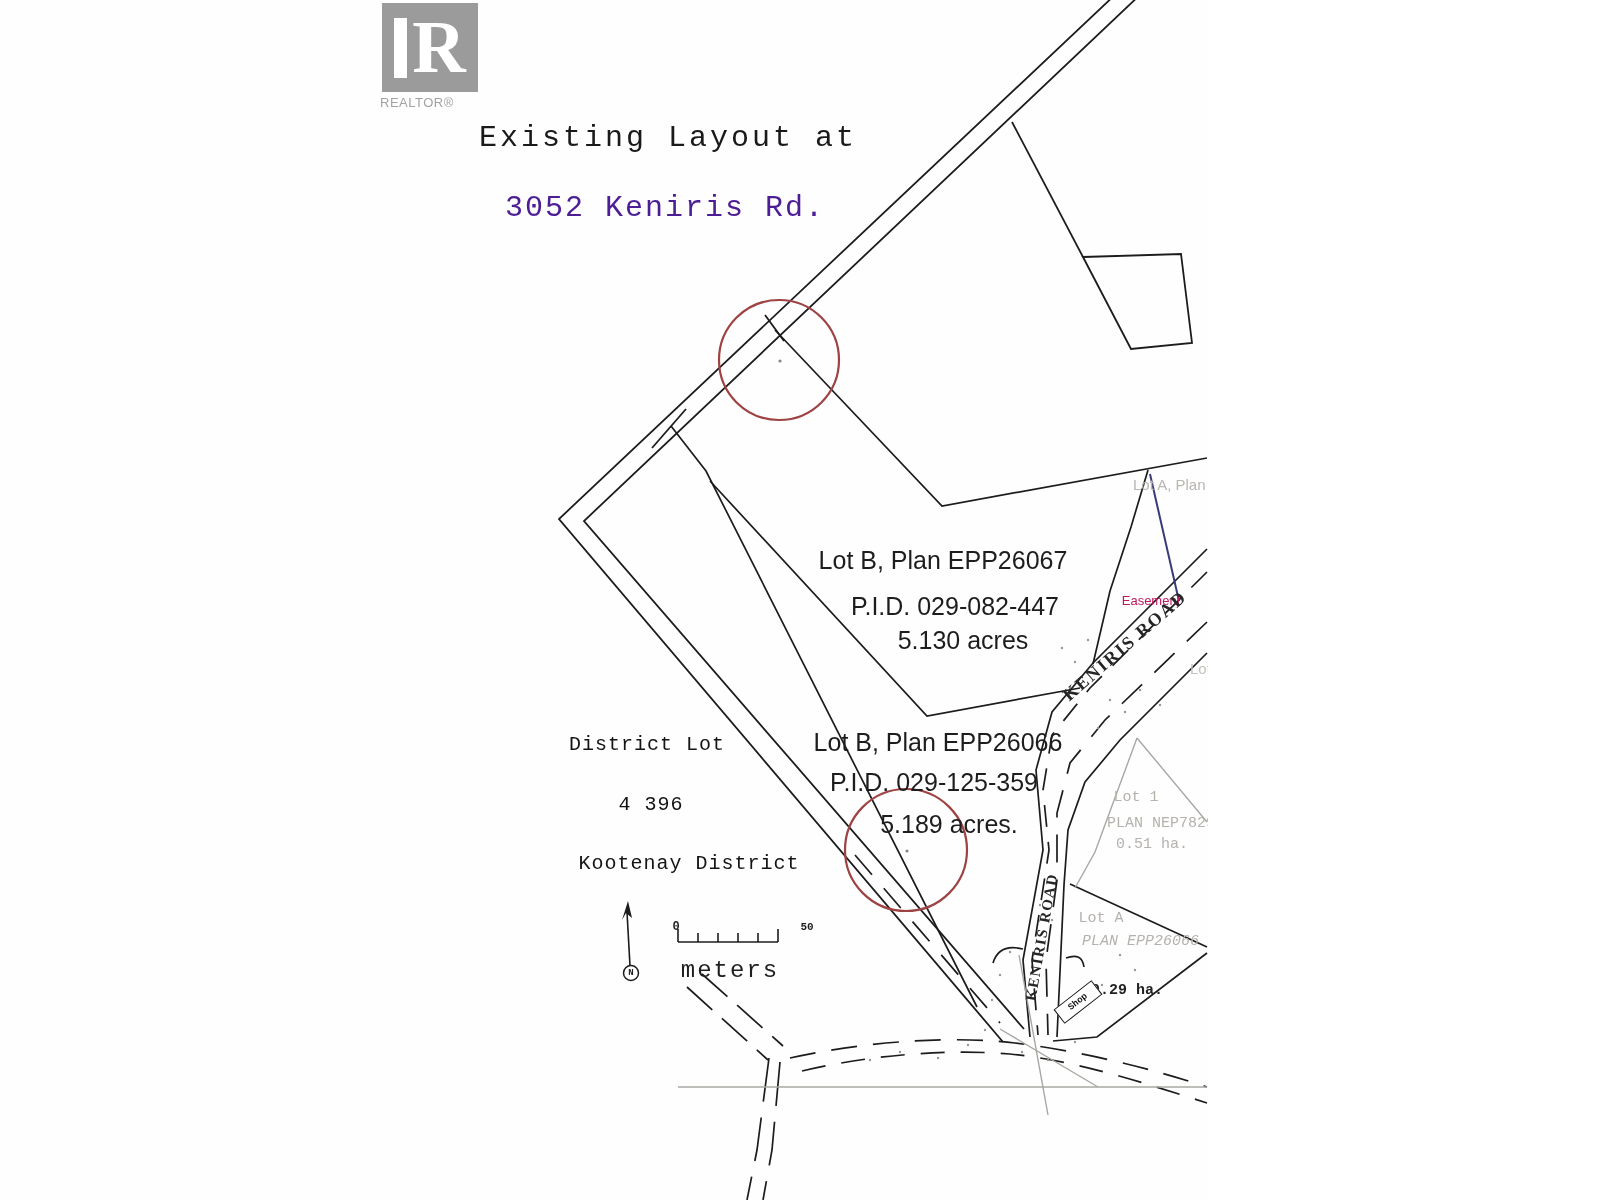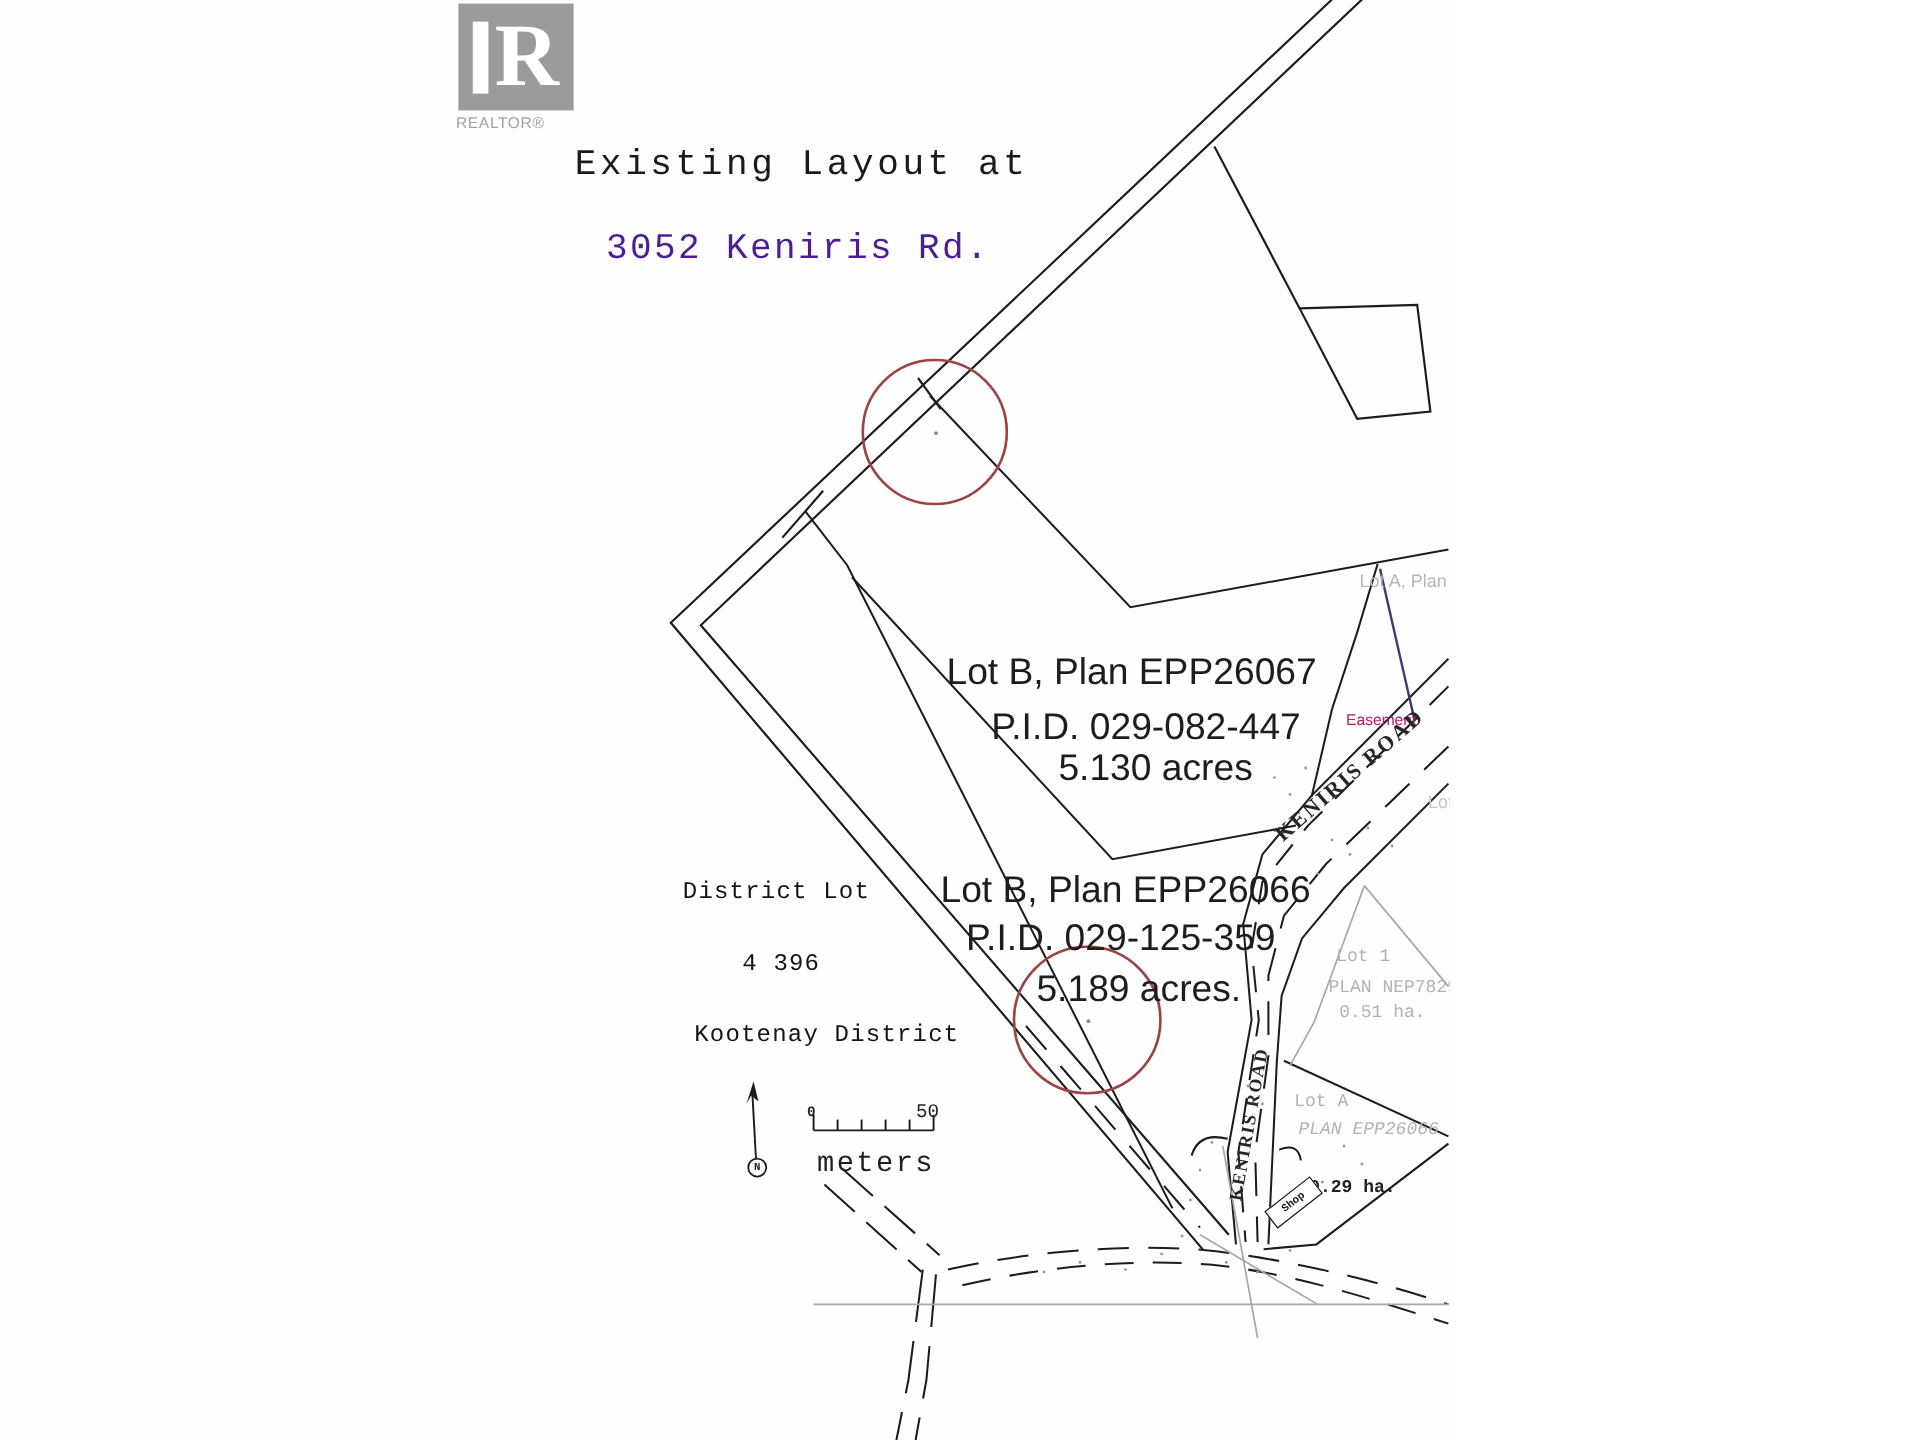--- a/index.html
+++ b/index.html
@@ -3,21 +3,21 @@
 <meta charset="utf-8">
 <style>
   html,body{margin:0;padding:0;background:#ffffff;width:1600px;height:1200px;overflow:hidden;}
   .scan{position:absolute;left:0;top:0;width:1208px;height:1200px;overflow:hidden;background:#fefefe;}
   .lbl{position:absolute;transform:translate(-50%,-50%);white-space:nowrap;color:#1f1f1f;}
   .mono{font-family:"Liberation Mono","DejaVu Sans Mono",monospace;}
   .sans{font-family:"Liberation Sans","DejaVu Sans",sans-serif;}
   .serif{font-family:"Liberation Serif","DejaVu Serif",serif;}
   .title1{left:668px;top:138px;font-size:30px;letter-spacing:3px;color:#1a1a1a;}
   .title2{left:665px;top:208px;font-size:30px;letter-spacing:2px;color:#4c1d95;}
-  .lotline{font-size:31px;color:#1d1d1d;}
+  .lotline{font-size:25px;color:#1d1d1d;}
   .l67a{left:943px;top:560px;}  .l67b{left:955px;top:606px;}  .l67c{left:963px;top:640px;}
   .l66a{left:938px;top:742px;}  .l66b{left:934px;top:782px;}  .l66c{left:949px;top:824px;}
   .dst{font-size:20px;letter-spacing:1px;color:#141414;}
   .dst1{left:647px;top:744px;}  .dst2{left:651px;top:804px;text-align:right;}  .dst3{left:689px;top:863px;}
   .easement{left:1151px;top:600px;font-size:13px;color:#be185d;}
   .gray{color:#b5b2ad;}
   .keniris1{left:1125px;top:646px;transform:translate(-50%,-50%) rotate(-41deg);
             font-size:18px;font-weight:700;letter-spacing:2px;color:#262626;}
   .keniris2{left:1042px;top:937px;transform:translate(-50%,-50%) rotate(-80deg);
             font-size:15px;font-weight:700;letter-spacing:1.5px;color:#262626;}
@@ -26,21 +26,21 @@
   .p1a{left:1136px;top:797px;font-size:15px;}
   .p1b{position:absolute;left:1107px;top:815px;font-size:15px;white-space:nowrap;}
   .p1c{left:1152px;top:844px;font-size:15px;}
   .paa{left:1101px;top:918px;font-size:15px;}
   .pab{position:absolute;left:1082px;top:933px;font-size:15px;white-space:nowrap;font-style:italic;}
   .pac{left:1127px;top:990px;font-size:15px;font-weight:700;color:#222;}
   .shoprect{position:absolute;left:1054px;top:993px;width:46px;height:16px;border:1.5px solid #151515;
             background:#fff;transform:rotate(-38deg);display:flex;align-items:center;justify-content:center;}
   .shoprect span{font-size:9px;font-weight:700;color:#111;}
   .s0{left:676px;top:927px;font-size:12px;font-weight:700;}
-  .s50{left:773px;top:927px;font-size:16px;font-weight:400;}
+  .s50{left:807px;top:927px;font-size:11px;font-weight:700;}
   .meters{left:730px;top:970px;font-size:24px;letter-spacing:2px;}
   .nlbl{left:631px;top:973px;font-size:9px;font-weight:700;}
   .logo-box{position:absolute;left:382px;top:3px;width:96px;height:89px;background:#9b9b9b;
             display:flex;align-items:center;justify-content:center;}
   .logo-bar{width:13px;height:60px;background:#fff;margin-right:5px;}
   .logo-r{font-family:"Liberation Serif","DejaVu Serif",serif;font-weight:700;font-size:74px;
           line-height:0.9;color:#fff;}
   .logo-text{position:absolute;left:380px;top:95px;font-size:13px;letter-spacing:0.5px;color:#a2a2a2;}
   svg{position:absolute;left:0;top:0;}
 </style>

